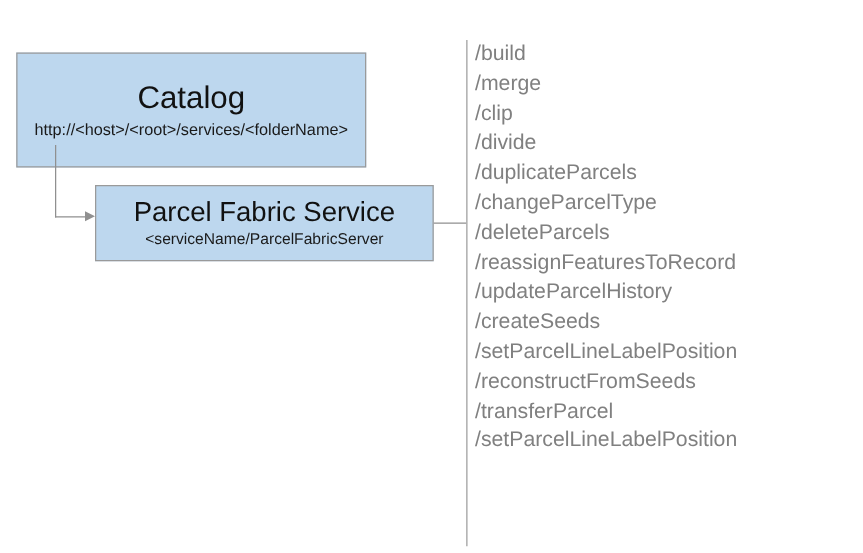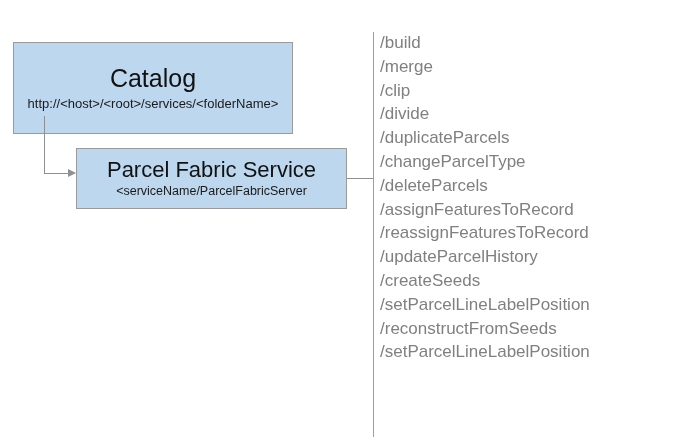--- a/index.html
+++ b/index.html
@@ -153,22 +153,22 @@
   <div id="divider"></div>
 
   <ul id="op-list">
       <li>/build</li>
       <li>/merge</li>
       <li>/clip</li>
       <li>/divide</li>
       <li>/duplicateParcels</li>
       <li>/changeParcelType</li>
       <li>/deleteParcels</li>
-      <li>/assignFeaturesToRecord</li>
       <li>/reassignFeaturesToRecord</li>
       <li>/updateParcelHistory</li>
       <li>/createSeeds</li>
       <li>/setParcelLineLabelPosition</li>
       <li>/reconstructFromSeeds</li>
+      <li>/transferParcel</li>
       <li>/setParcelLineLabelPosition</li>
     </ul>
 
 </div>
 
 </body></html>

